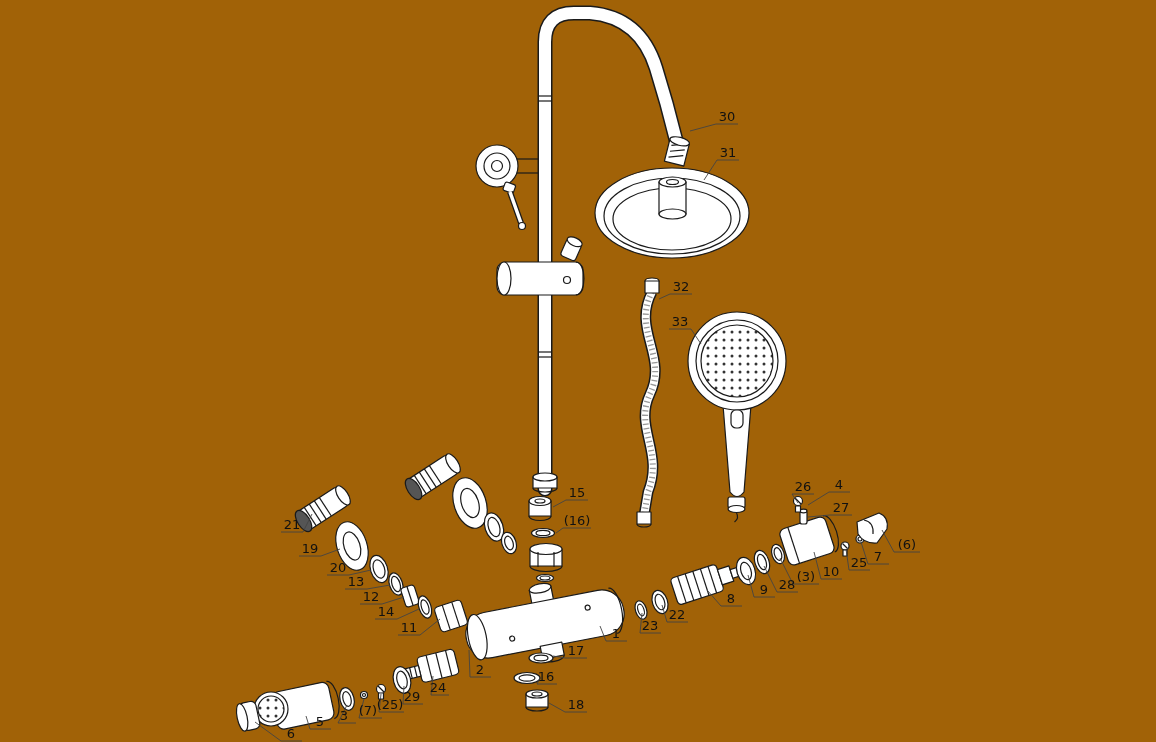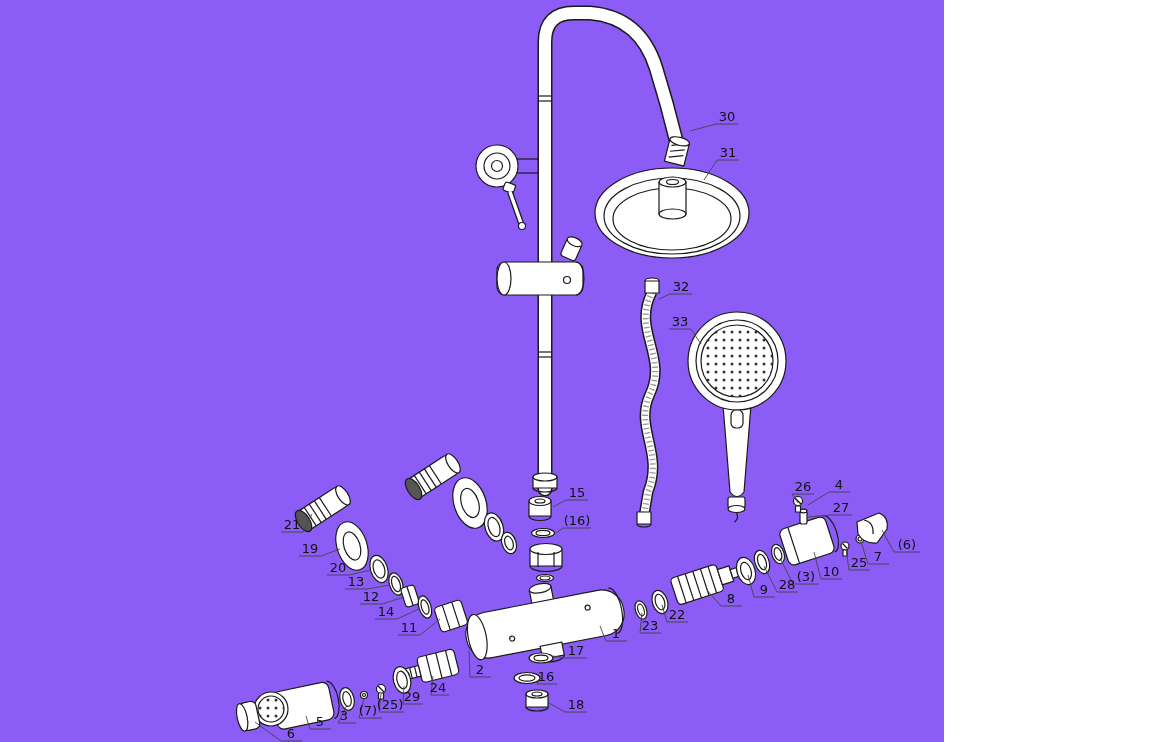--- a/index.html
+++ b/index.html
@@ -1,16 +1,16 @@
 <!DOCTYPE html>
 <html><head>
 <meta charset="utf-8">
 <style>
   html,body{margin:0;padding:0;background:#ffffff;}
-  .stage{position:relative;width:944px;height:742px;background:#8b5cf6;overflow:hidden;}
+  .stage{position:relative;width:1156px;height:742px;background:#a16207;overflow:hidden;}
   svg{display:block;}
   .labels text{font-family:"DejaVu Sans",sans-serif;font-size:13px;fill:#111;text-anchor:middle;}
 </style>
 </head>
 <body>
 
 <div class="stage">
 <svg width="1156" height="742" viewBox="0 0 1156 742">
   <defs>
     <path id="riser" d="M545,489 L545,42 Q545,13 574,13 L590,13 Q640,17 656,68 Q667,103 676,140" fill="none"></path>

